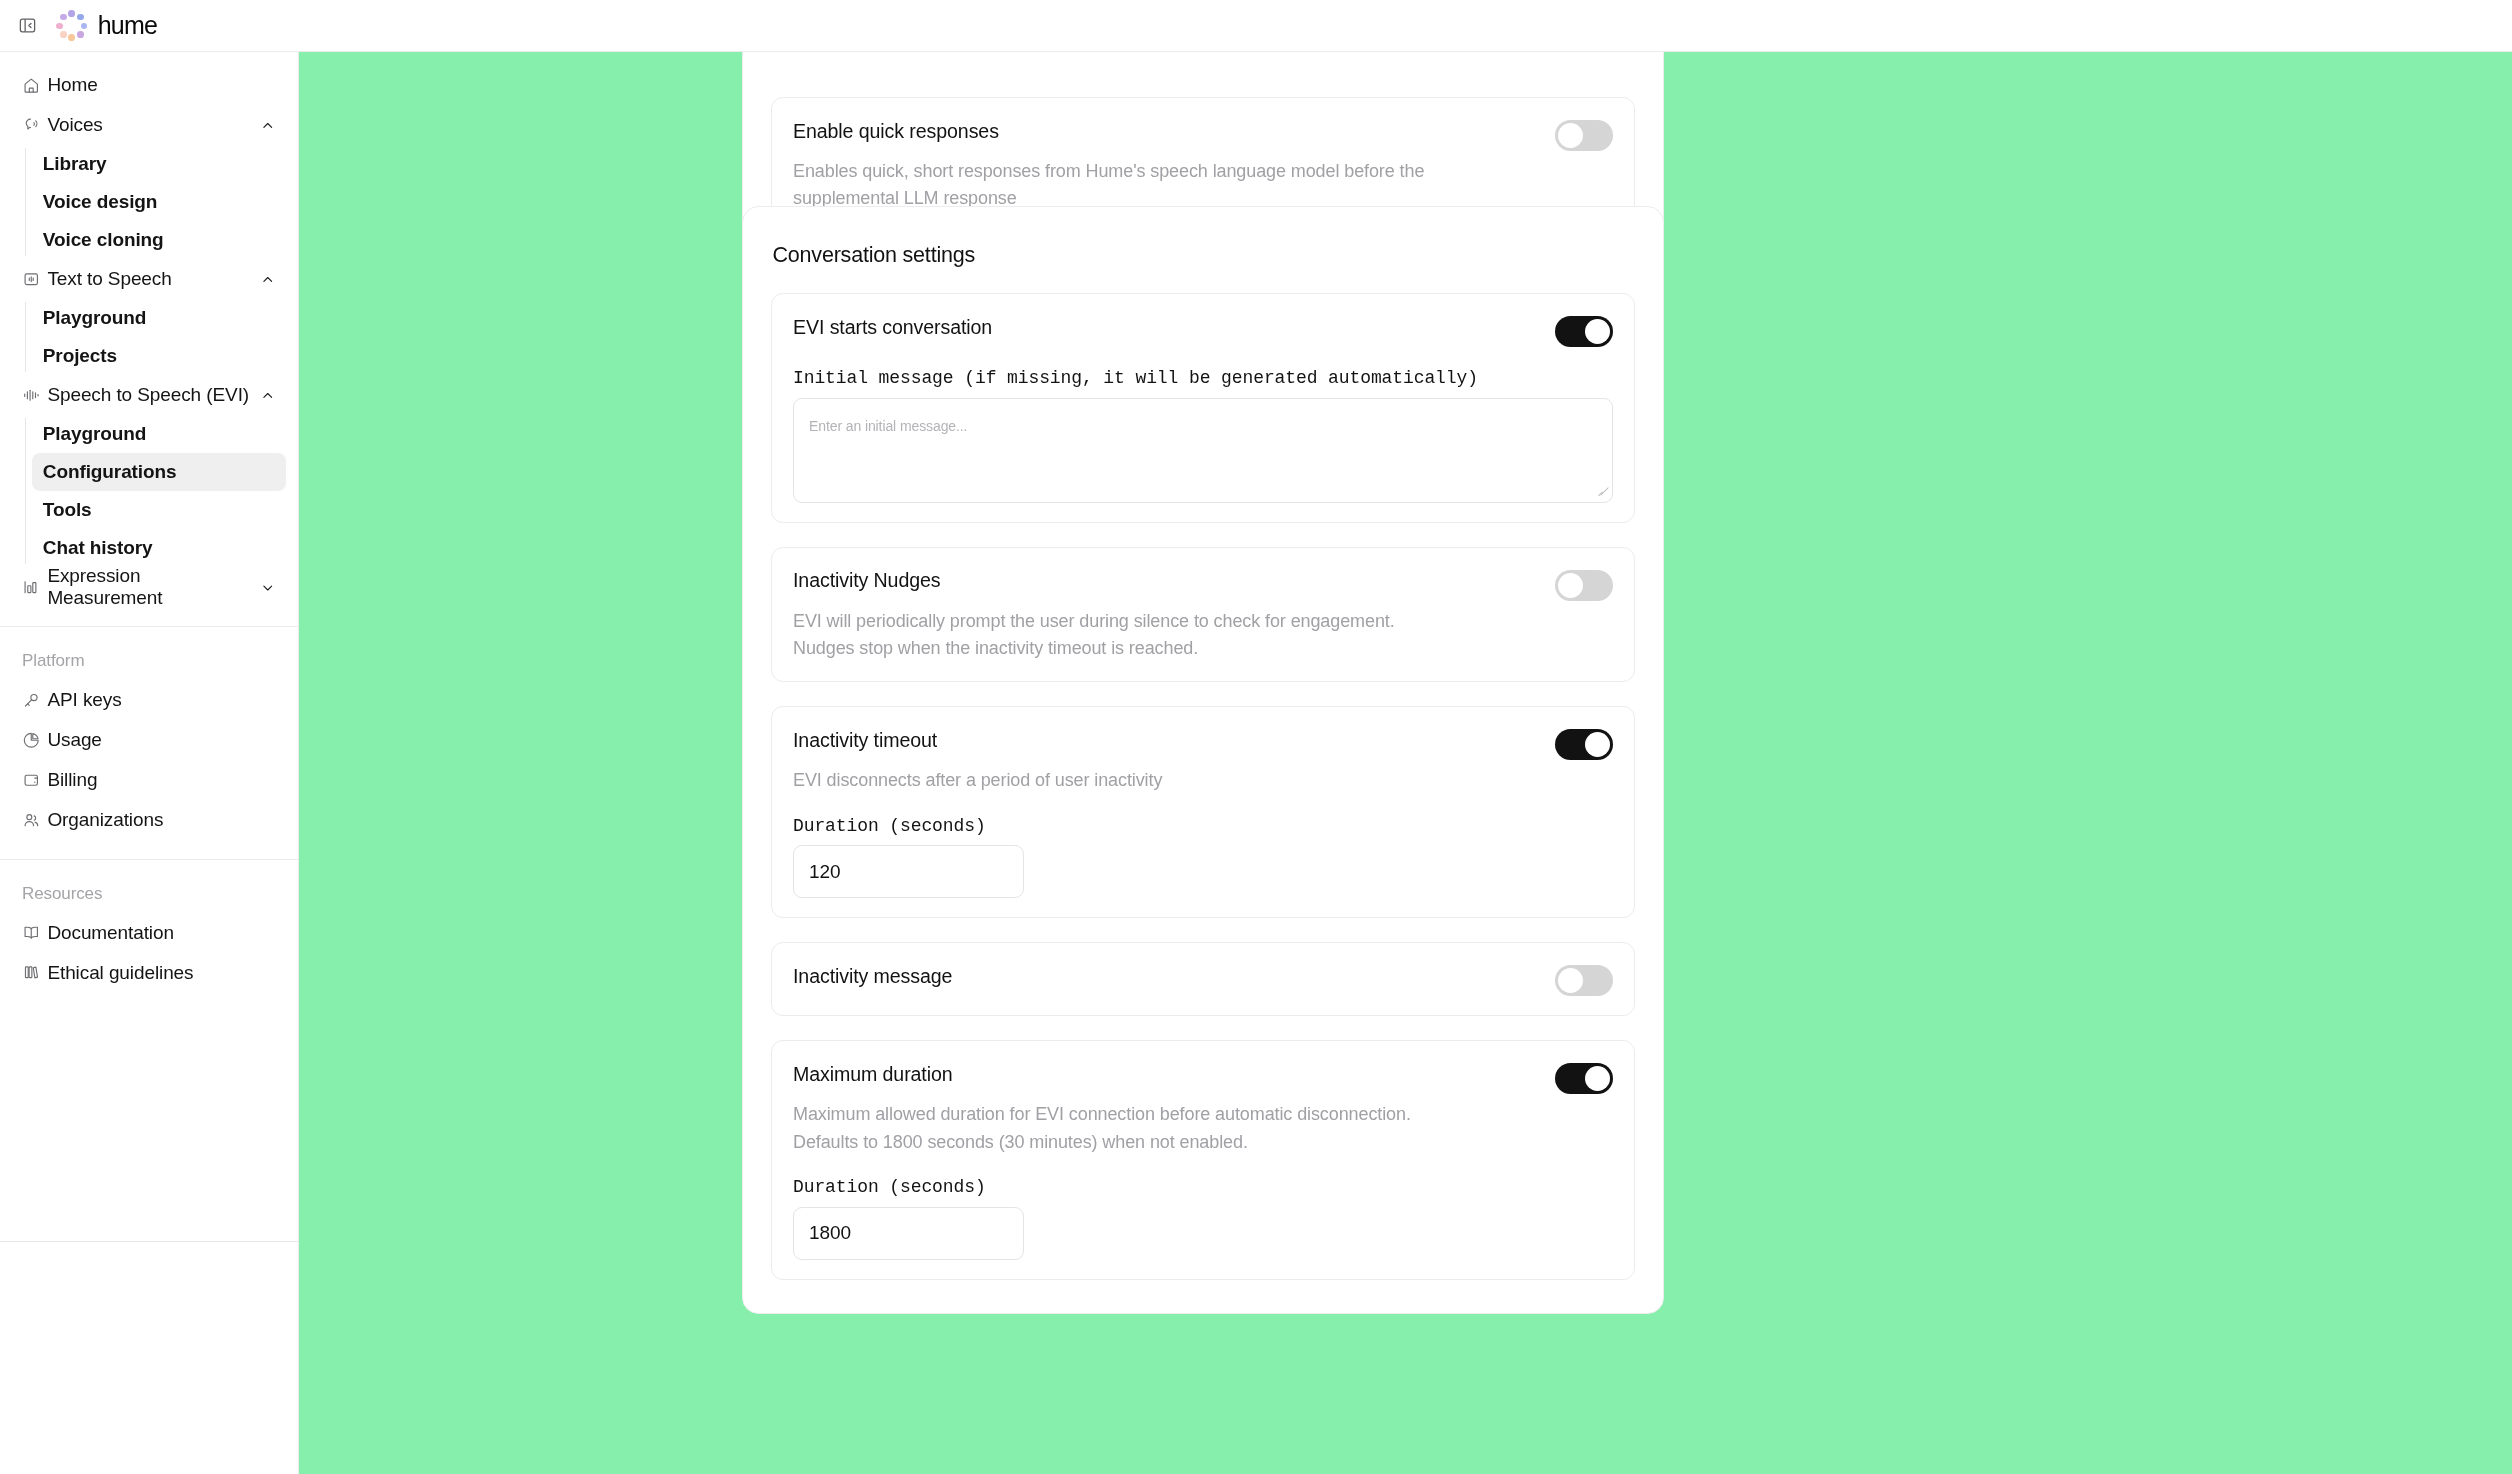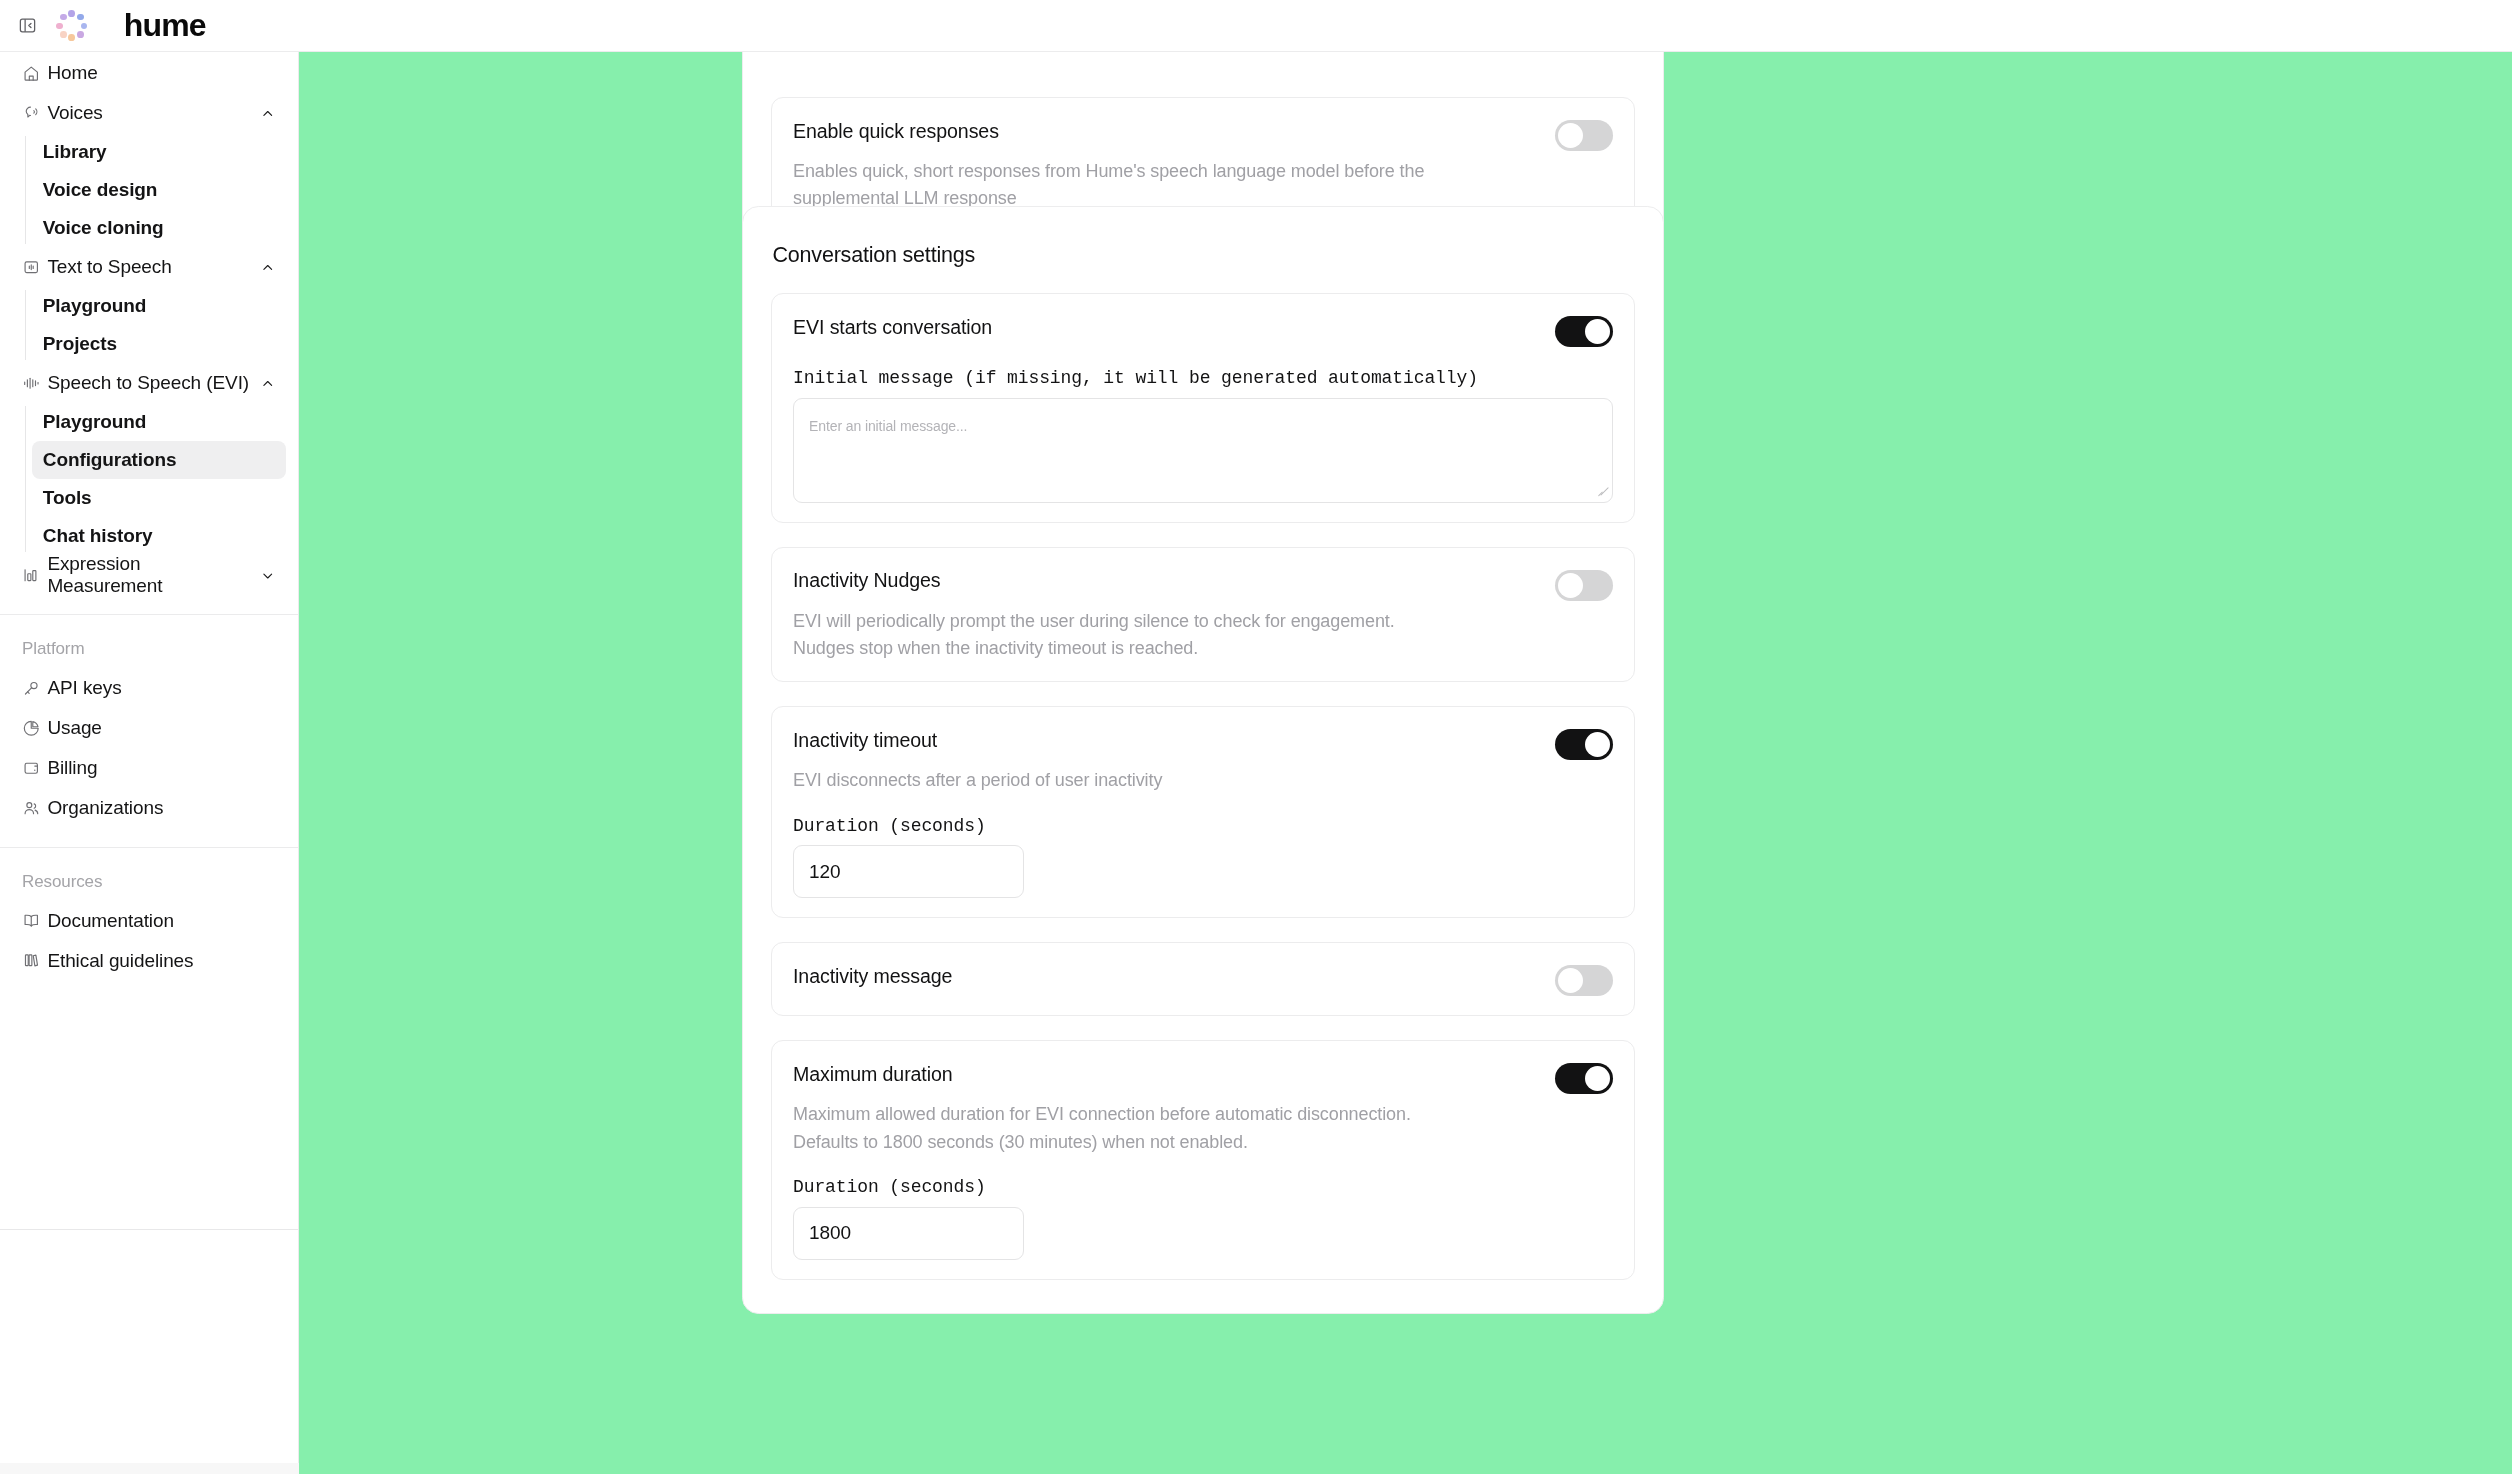--- a/index.html
+++ b/index.html
@@ -25,28 +25,27 @@
     width: 25px; height: 25px;
     display: flex; align-items: center; justify-content: center;
     cursor: pointer; border-radius: 4.4px;
   }
   .brand { display: flex; align-items: center; gap: 10.4px; margin-left: 16.3px; }
   .brand-logo { width: 31px; height: 31px; position: relative; }
   .brand-logo i {
     position: absolute; width: 6.7px; height: 6.7px; border-radius: 50%;
   }
   .brand-name {
-    font-size: 32px; font-weight: 700; letter-spacing: -0.8px;
+    font-size: 25px; font-weight: 400; letter-spacing: -0.8px;
     color: #0a0a0a;
-    margin-left: 26px;
   }
 
   
   .sidebar {
-    position: absolute; top: 40px; left: 0;
+    position: absolute; top: 52px; left: 0;
     width: 299px; height: 1423px;
     background: #ffffff;
     border-right: 0.7px solid #ebebec;
   }
   .sidebar-scroll { padding: 13.3px 0 0 0; }
   .nav-row {
     display: flex; align-items: center;
     height: 40px; margin: 0 12px;
     padding: 0 10.4px; border-radius: 7.4px;
     cursor: pointer; position: relative;

